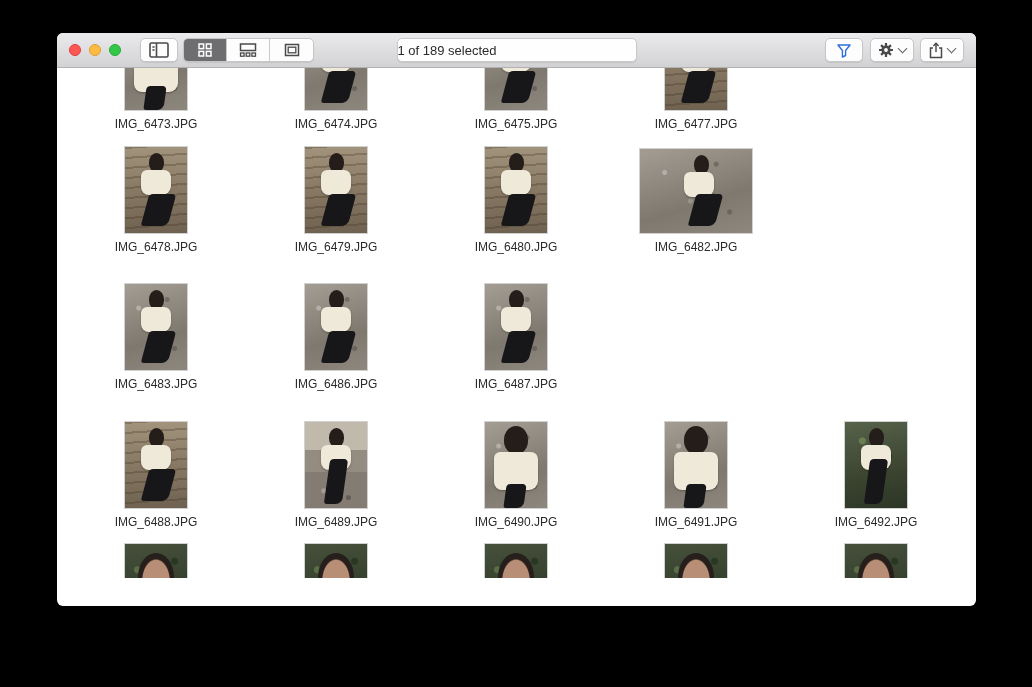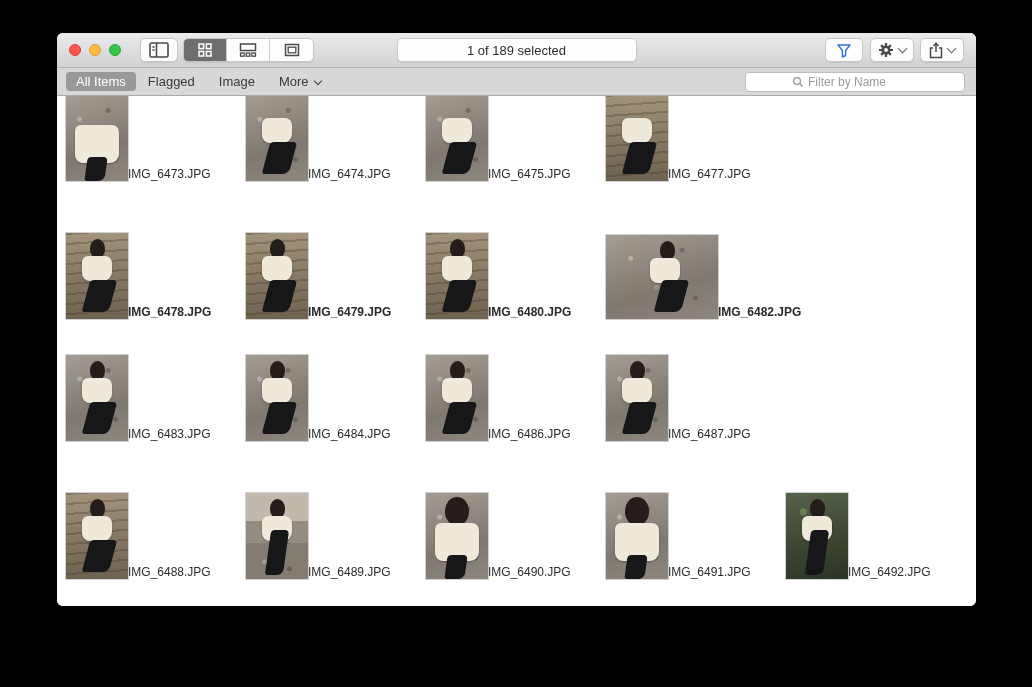--- a/index.html
+++ b/index.html
@@ -30,21 +30,21 @@
     border:1px solid #c6c6c8; border-radius:5px; overflow:hidden;
     background:#fdfdfd; box-shadow:0 1px 1px rgba(0,0,0,.08); }
   .segment { width:43px; display:flex; align-items:center; justify-content:center;
     border-right:1px solid #c9c9cb; }
   .segment:last-child { border-right:none; }
   .segment.selected { background:#6e6e70; }
 
   .status-capsule { position:absolute; left:50%; transform:translateX(-50%);
     top:5px; width:240px; height:24px; background:#fefefe;
     border:1px solid #c9c9cb; border-radius:5px; display:flex;
-    align-items:center; justify-content:center;
+    align-items:center; justify-content:flex-start;
     box-shadow:0 1px 1px rgba(0,0,0,.08);
     font-size:13px; color:#2b2b2b; }
 
   .btn-filter { left:768px; width:38px; }
   .btn-gear   { left:813px; width:44px; }
   .btn-share  { left:863px; width:44px; }
   .chev { width:7px; height:7px; border-right:1.6px solid #636363;
     border-bottom:1.6px solid #636363; transform:rotate(45deg);
     margin-left:5px; margin-top:-3px; }
 
@@ -64,21 +64,21 @@
   .searchbox input { border:none; outline:none; background:transparent;
     font-size:12px; color:#333; width:110px;
     font-family:"Liberation Sans", sans-serif; }
   .searchbox input::placeholder { color:#9a9a9c; }
   .search-icon { margin-right:4px; display:flex; }
 
   
   .content { position:relative; height:510px; background:#fff; overflow:hidden; }
   .grid-row { position:absolute; left:9px; width:900px; height:130px;
     display:flex; }
-  .cell { width:180px; display:flex; flex-direction:row; align-items:flex-end; }
+  .cell { width:180px; display:flex; flex-direction:column; align-items:center; }
   .thumb-wrap { height:87px; display:flex; align-items:flex-end;
     justify-content:center; }
   .photo { position:relative; width:62px; height:86px; overflow:hidden;
     box-shadow:0 0 0 1px rgba(0,0,0,.18); cursor:default; }
   .photo.wide { width:112px; height:84px; }
   .filename { margin-top:7px; font-size:12px; color:#2a2a2a; }
 
   
   .scene-stone { background-image:
     radial-gradient(circle at 22% 28%, rgba(255,255,255,.30) 0 2px, transparent 3px),
@@ -215,46 +215,20 @@
         <svg width="14" height="17" viewBox="0 0 14 17">
           <path d="M4 6 L1.5 6 L1.5 15.5 L12.5 15.5 L12.5 6 L10 6" fill="none" stroke="#4a4a4c" stroke-width="1.5"></path>
           <line x1="7" y1="1.5" x2="7" y2="10" stroke="#4a4a4c" stroke-width="1.5"></line>
           <path d="M4.4 4 L7 1.4 L9.6 4" fill="none" stroke="#4a4a4c" stroke-width="1.5"></path>
         </svg>
       </span>
       <span class="chev"></span>
     </div>
   </div>
 
-  <div class="filterbar">
-    <div class="tabs">
-      <div class="tab selected">
-        <span>All Items</span>
-      </div>
-      <div class="tab">
-        <span>Flagged</span>
-      </div>
-      <div class="tab">
-        <span>Image</span>
-      </div>
-      <div class="tab">
-        <span>More</span>
-        <span class="chev"></span>
-      </div>
-    </div>
-    <div class="searchbox">
-      <span class="search-icon">
-        <svg width="12" height="12" viewBox="0 0 12 12">
-          <circle cx="5" cy="5" r="3.4" fill="none" stroke="#9a9a9c" stroke-width="1.4"></circle>
-          <line x1="7.6" y1="7.6" x2="10.6" y2="10.6" stroke="#9a9a9c" stroke-width="1.4"></line>
-        </svg>
-      </span>
-      <input type="text" placeholder="Filter by Name" style="">
-    </div>
-  </div>
 
   <div class="content">
       <div class="grid-row" style="top: -45px;">
         <div class="cell">
     <div class="thumb-wrap">
       <div class="photo scene-stone pose-close">
 
         <span class="fig fig-jacket"></span>
         <span class="fig fig-body"></span>
       </div>
@@ -285,21 +259,21 @@
     <div class="thumb-wrap">
       <div class="photo scene-wood pose-sit">
 
         <span class="fig fig-jacket"></span>
         <span class="fig fig-body"></span>
       </div>
     </div>
     <div class="filename">IMG_6477.JPG</div>
   </div>
       </div>
-      <div class="grid-row" style="top: 93px; font-weight: bold;">
+      <div class="grid-row" style="top: 78px;">
         <div class="cell">
     <div class="thumb-wrap">
       <div class="photo scene-wood pose-sit">
         <span class="fig fig-head"></span>
         <span class="fig fig-jacket"></span>
         <span class="fig fig-body"></span>
       </div>
     </div>
     <div class="filename">IMG_6478.JPG</div>
   </div>
@@ -346,40 +320,30 @@
     <div class="filename">IMG_6483.JPG</div>
   </div>
         <div class="cell">
     <div class="thumb-wrap">
       <div class="photo scene-stone pose-sit">
         <span class="fig fig-head"></span>
         <span class="fig fig-jacket"></span>
         <span class="fig fig-body"></span>
       </div>
     </div>
-    <div class="filename">IMG_6484.JPG</div>
+    <div class="filename">IMG_6486.JPG</div>
   </div>
         <div class="cell">
     <div class="thumb-wrap">
       <div class="photo scene-stone pose-sit">
         <span class="fig fig-head"></span>
         <span class="fig fig-jacket"></span>
         <span class="fig fig-body"></span>
       </div>
     </div>
-    <div class="filename">IMG_6486.JPG</div>
-  </div>
-        <div class="cell">
-    <div class="thumb-wrap">
-      <div class="photo scene-stone pose-sit">
-        <span class="fig fig-head"></span>
-        <span class="fig fig-jacket"></span>
-        <span class="fig fig-body"></span>
-      </div>
-    </div>
     <div class="filename">IMG_6487.JPG</div>
   </div>
       </div>
       <div class="grid-row" style="top: 353px;">
         <div class="cell">
     <div class="thumb-wrap">
       <div class="photo scene-wood pose-sit">
         <span class="fig fig-head"></span>
         <span class="fig fig-jacket"></span>
         <span class="fig fig-body"></span>

